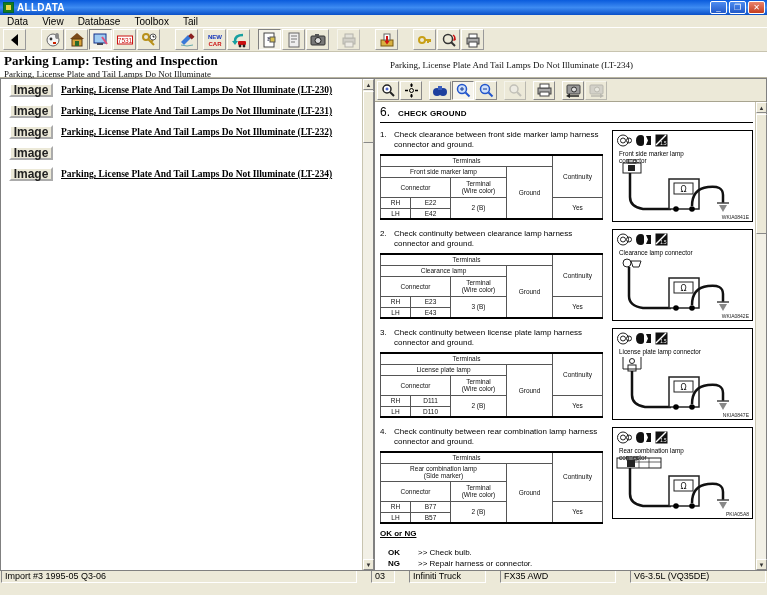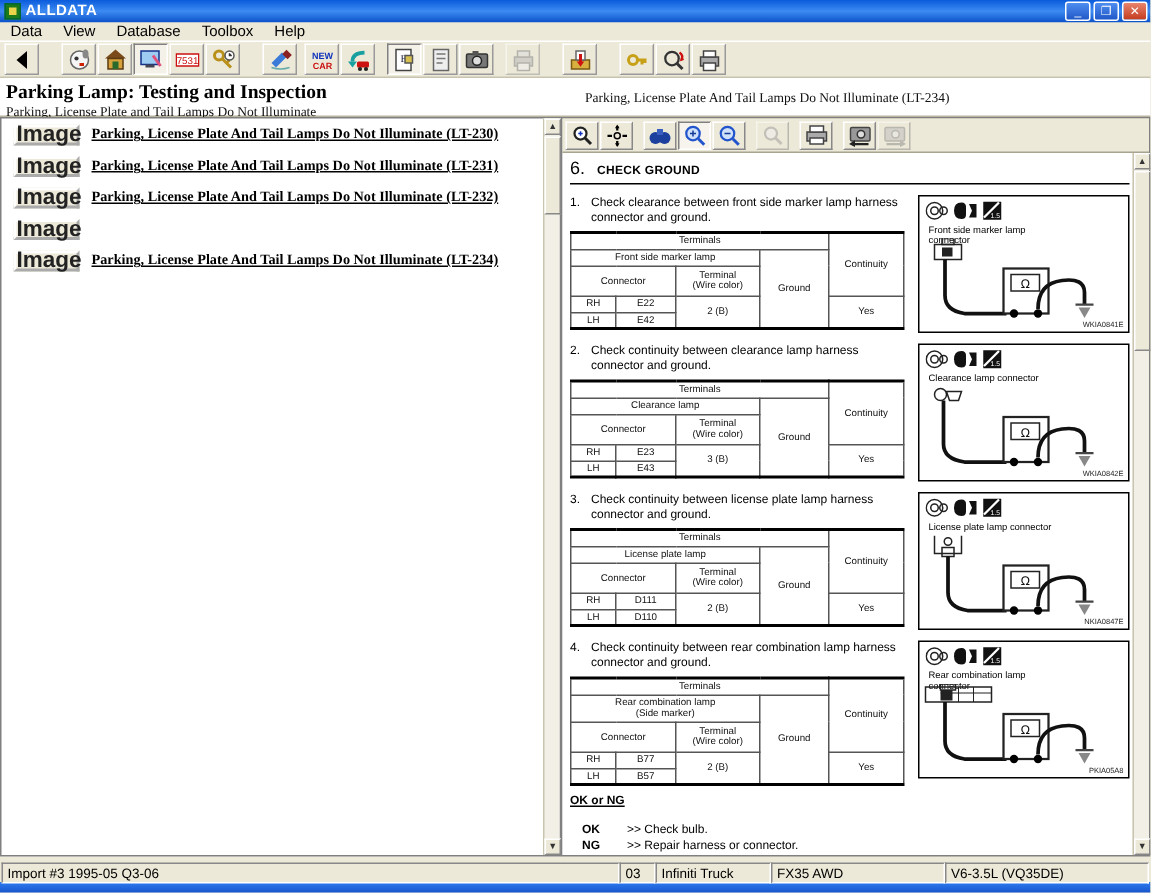--- a/index.html
+++ b/index.html
@@ -35,22 +35,22 @@
   .hdr-left .hs{font-family:"Liberation Serif",serif;font-size:9px;color:#111;margin-top:0px;}
   .hdr-right{flex:1;padding-top:8px;padding-left:2px;font-family:"Liberation Serif",serif;font-size:9px;color:#111;}
 
   
   .main{display:flex;height:493px;}
   .lpanel{width:388px;background:#fff;border:1px solid #808080;position:relative;padding:4px 14px 0 8px;}
   .rpanel{flex:1;border:1px solid #808080;background:#ECE9D8;display:flex;flex-direction:column;position:relative;}
 
   
   .litem{display:flex;align-items:center;margin-bottom:7px;}
-  .imgbtn{width:44px;height:14px;border:2px outset #fff;background:#ECE9D8;font-size:15px;font-weight:bold;
-    text-align:left;line-height:10px;color:#222;flex:none;}
+  .imgbtn{width:44px;height:14px;border:2px outset #fff;background:#ECE9D8;font-size:12px;font-weight:bold;
+    text-align:center;line-height:10px;color:#222;flex:none;}
   .litem .ltxt{margin-left:8px;font-family:"Liberation Serif",serif;font-weight:bold;font-size:9.5px;color:#000;text-decoration:underline;}
 
   
   .vscroll{position:absolute;top:0;right:0;width:11px;height:100%;background:#F2F0E6;border-left:1px solid #C8C4B0;}
   .vscroll .arr{width:11px;height:11px;font-size:6px;text-align:center;line-height:11px;color:#333;
     background:#ECE9D8;border:1px solid;border-color:#fff #888 #888 #fff;}
   .vscroll .arr.dn{position:absolute;bottom:0;}
   .vscroll .thumb{position:absolute;top:12px;left:0;width:11px;height:52px;background:#ECE9D8;
     border:1px solid;border-color:#fff #888 #888 #fff;}
 
@@ -83,21 +83,21 @@
   .dlabel{position:absolute;top:19px;left:6px;width:86px;font-size:6.3px;line-height:1.15;color:#000;}
   .dart{position:absolute;left:2px;bottom:6px;}
   .dcode{position:absolute;right:3px;bottom:1px;font-size:5px;color:#222;}
 
   .okng{margin-top:5px;}
   .okng .h{font-weight:bold;text-decoration:underline;margin-bottom:10px;}
   .okline{display:flex;padding-left:8px;line-height:1.35;}
   .okline .l{width:30px;font-weight:bold;}
 
   
-  .statusbar{height:17px;background:#ECE9D8;display:flex;align-items:flex-start;padding:4px 1px;gap:0;}
+  .statusbar{height:17px;background:#ECE9D8;display:flex;align-items:flex-end;padding:12px 1px;gap:14px;}
   .seg{height:14px;border:1px solid;border-color:#888 #fff #fff #888;font-size:9px;padding:1px 3px 0 3px;
     white-space:nowrap;overflow:hidden;color:#000;}
   .seg1{flex:1;}
   .seg2{width:24px;}
   .seg3{width:77px;}
   .seg4{width:116px;}
   .seg5{width:136px;}
 
   .taskstrip{height:8px;background:linear-gradient(180deg,#2E7CF0,#1450C8);}
 </style>
@@ -112,21 +112,21 @@
     <span class="winbtn">❐</span>
     <span class="winbtn close">✕</span>
   </span>
 </div>
 
 <div class="menubar">
   <span class="mi">Data</span>
   <span class="mi">View</span>
   <span class="mi">Database</span>
   <span class="mi">Toolbox</span>
-  <span class="mi">Help</span>
+  <span class="mi">Tail</span>
 </div>
 
 <div class="toolbar">
   <span class="tbtn">
     <svg width="16" height="16">
         <polygon points="11,2 4,8 11,14" fill="#000"></polygon>
       </svg>
   </span>
   <span class="tsep"></span>
     <span class="tsep"></span>

